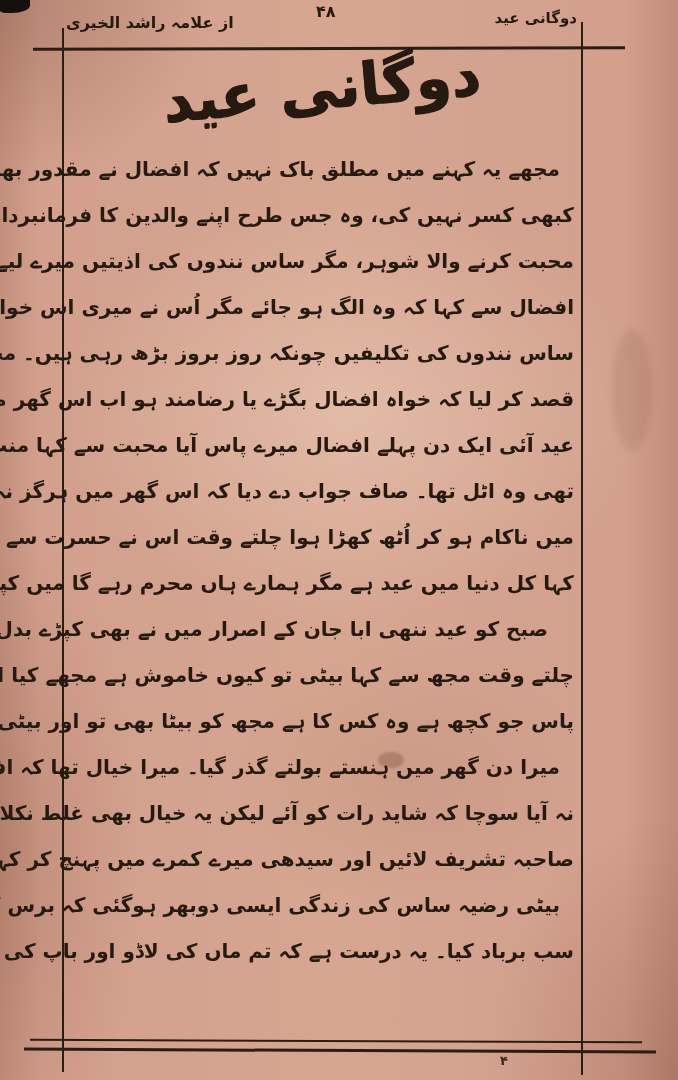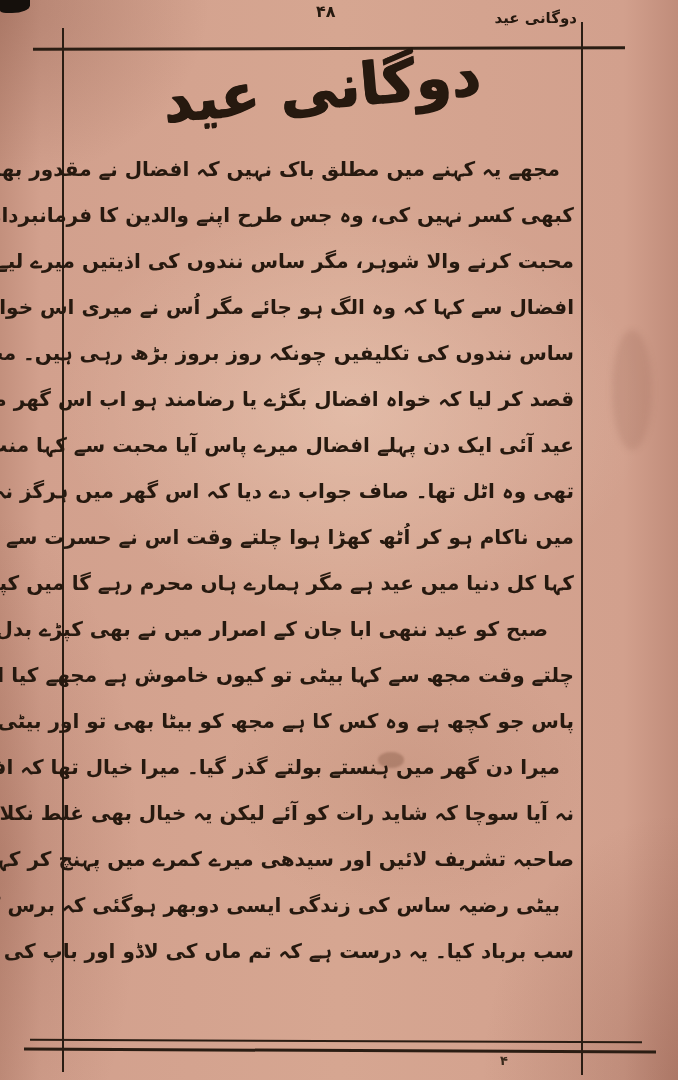--- a/index.html
+++ b/index.html
@@ -60,20 +60,21 @@
 <body>
 
 <div class="page">
 
   <div class="blotch"></div>
   <div class="stain1"></div>
   <div class="stain2"></div>
 
   <div class="hdr right">دوگانی عید</div>
   <div class="hdr center">۴۸</div>
+  <div class="hdr left">از علامہ راشد الخیری</div>
 
   <div class="hrule top"></div>
   <div class="vline left"></div>
   <div class="vline right"></div>
   <div class="hrule bottom1"></div>
   <div class="hrule bottom2"></div>
 
   <div class="title">دوگانی عید</div>
 
   <div class="body-text">

